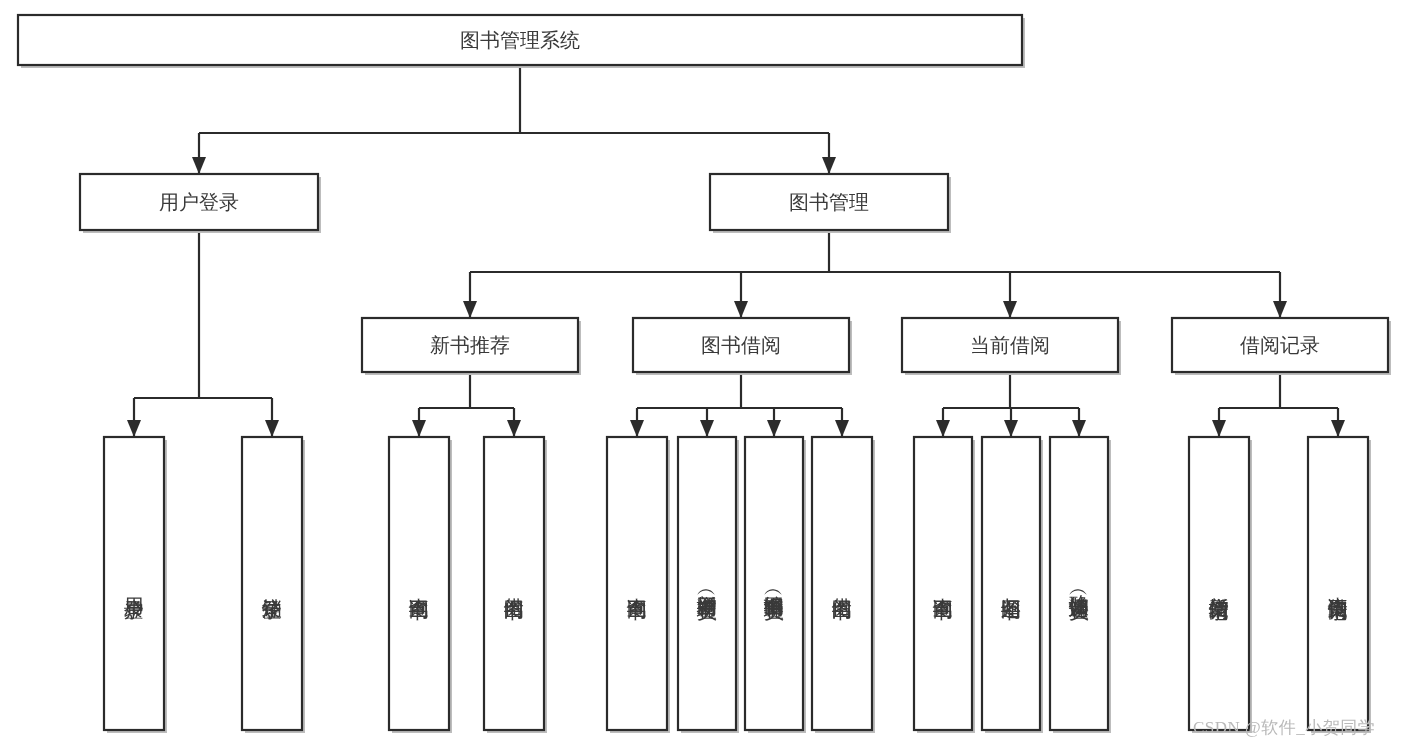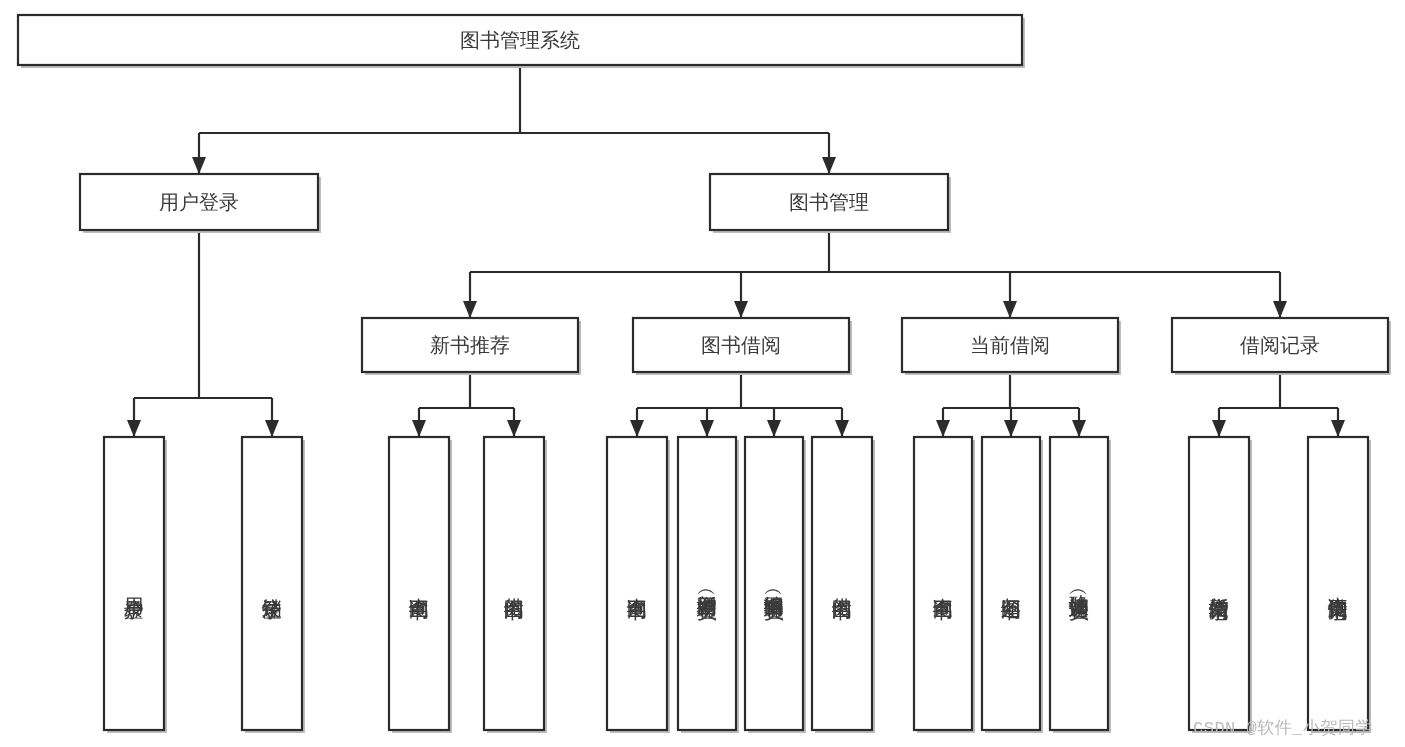--- a/index.html
+++ b/index.html
@@ -61,21 +61,21 @@
     color: #3a3a3a;
     letter-spacing: 1px;
     display: flex;
     align-items: center;
     justify-content: center;
     white-space: nowrap;
     pointer-events: none;
   }
   .watermark {
     position: absolute;
-    font-family: Liberation Mono, monospace;
+    font-family: Liberation Serif, serif;
     font-size: 17px;
     color: #b9b9b9;
     white-space: nowrap;
     letter-spacing: 0.5px;
   }
 </style>
 </head>
 <body>
 
 <div id="diagram-root">

